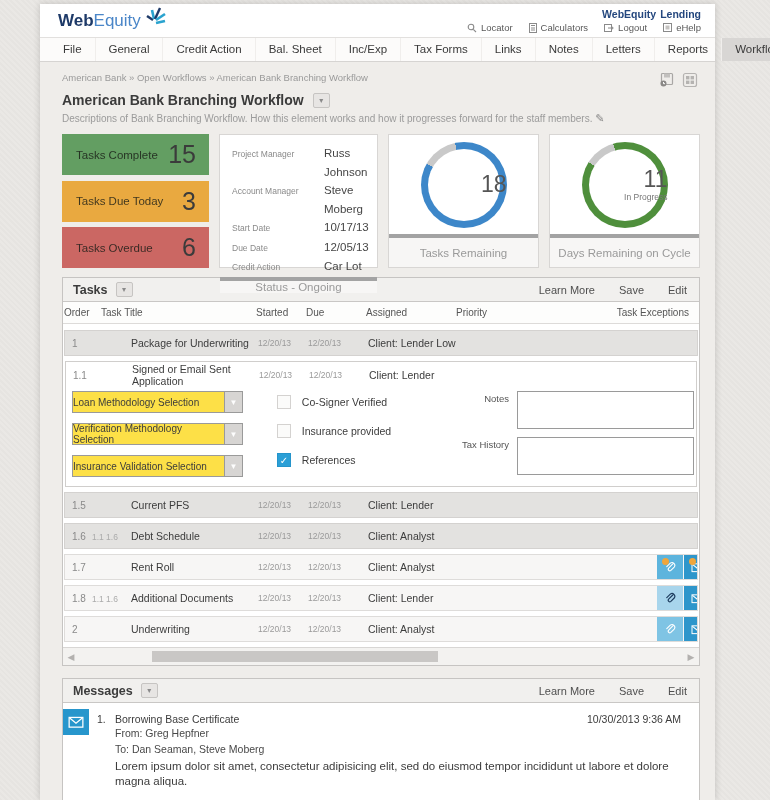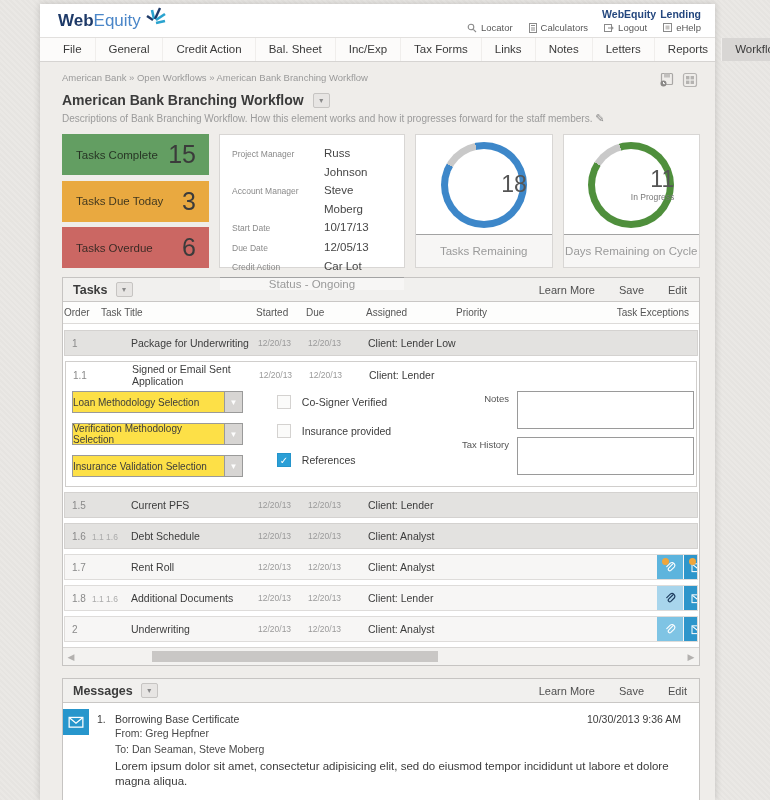--- a/index.html
+++ b/index.html
@@ -46,23 +46,23 @@
   
   .summary { display:flex; gap:10px; margin-top:9px; height:134px; }
   .stat-col { width:147px; display:flex; flex-direction:column; justify-content:space-between; }
   .stat { height:41px; display:flex; align-items:center; justify-content:space-between; padding:0 13px 0 14px; cursor:pointer; }
   .stat.green { background:#639e62; }
   .stat.orange { background:#e9a940; }
   .stat.red { background:#cb6763; }
   .stat-label { font-size:11.5px; color:rgba(25,28,22,.82); }
   .stat-value { font-size:25px; font-weight:300; color:#3b3b3b; }
   .card { background:#fff; border:1px solid #d8d6d4; display:flex; flex-direction:column; }
-  .card-footer { height:33px; background:#f7f6f5; border-top:1px solid #a3a3a3; display:flex;
+  .card-footer { height:33px; background:#f7f6f5; border-top:4px solid #a3a3a3; display:flex;
     align-items:center; justify-content:center; font-size:11.5px; color:#9a9a9a; }
-  .details-card { width:186px; }
+  .details-card { width:159px; }
   .details-body { flex:1; padding:9px 12px 0; }
   .detail-row { display:grid; grid-template-columns:92px 1fr; align-items:baseline; line-height:18.5px; }
   .detail-label { font-size:8.5px; color:#8a8a8a; }
   .detail-value { font-size:11.5px; color:#46464
 6; color:#464646; }
   .gauge-card { flex:1; }
   .gauge-body { flex:1; display:flex; align-items:center; justify-content:center; }
   .donut { width:86px; height:86px; border-radius:50%; position:relative; }
   .donut.blue { background:conic-gradient(from 300deg,#c9c9c9 0 48deg,#3d87c9 48deg 360deg); }
   .donut.green { background:conic-gradient(from 302deg,#c9c9c9 0 42deg,#4f8f3c 42deg 360deg); }

